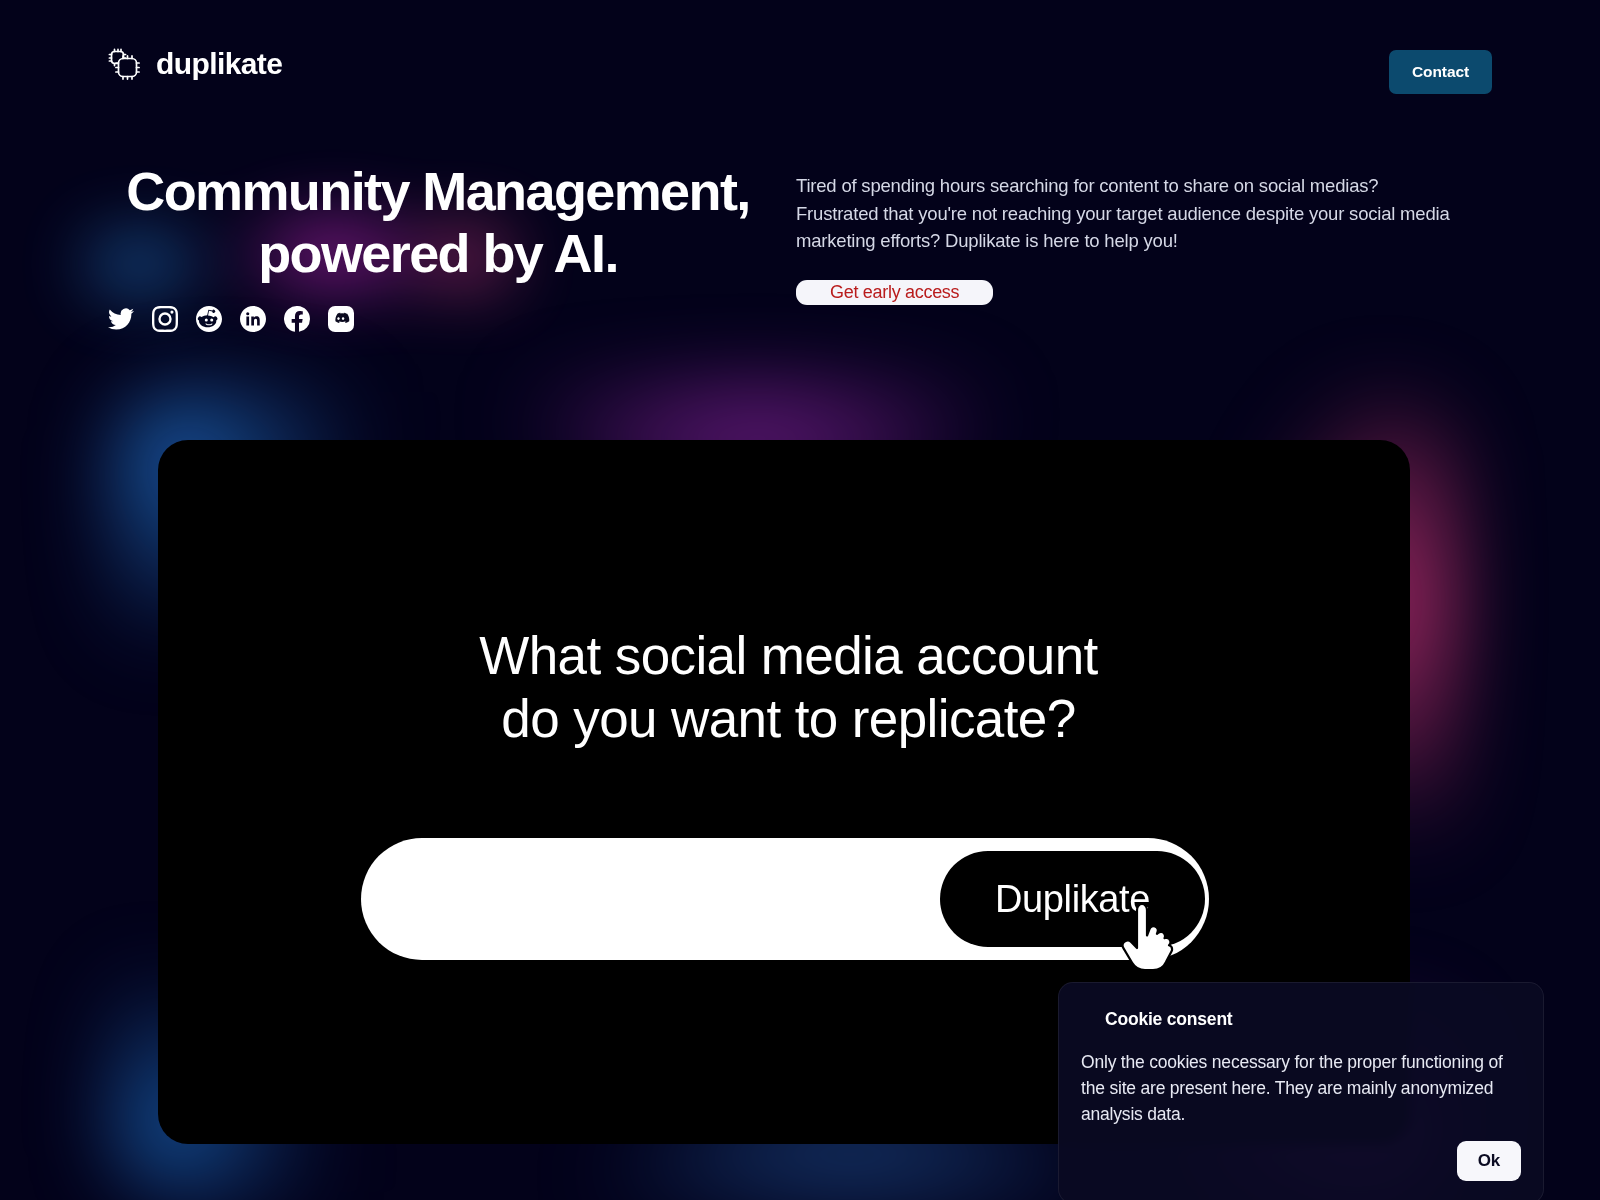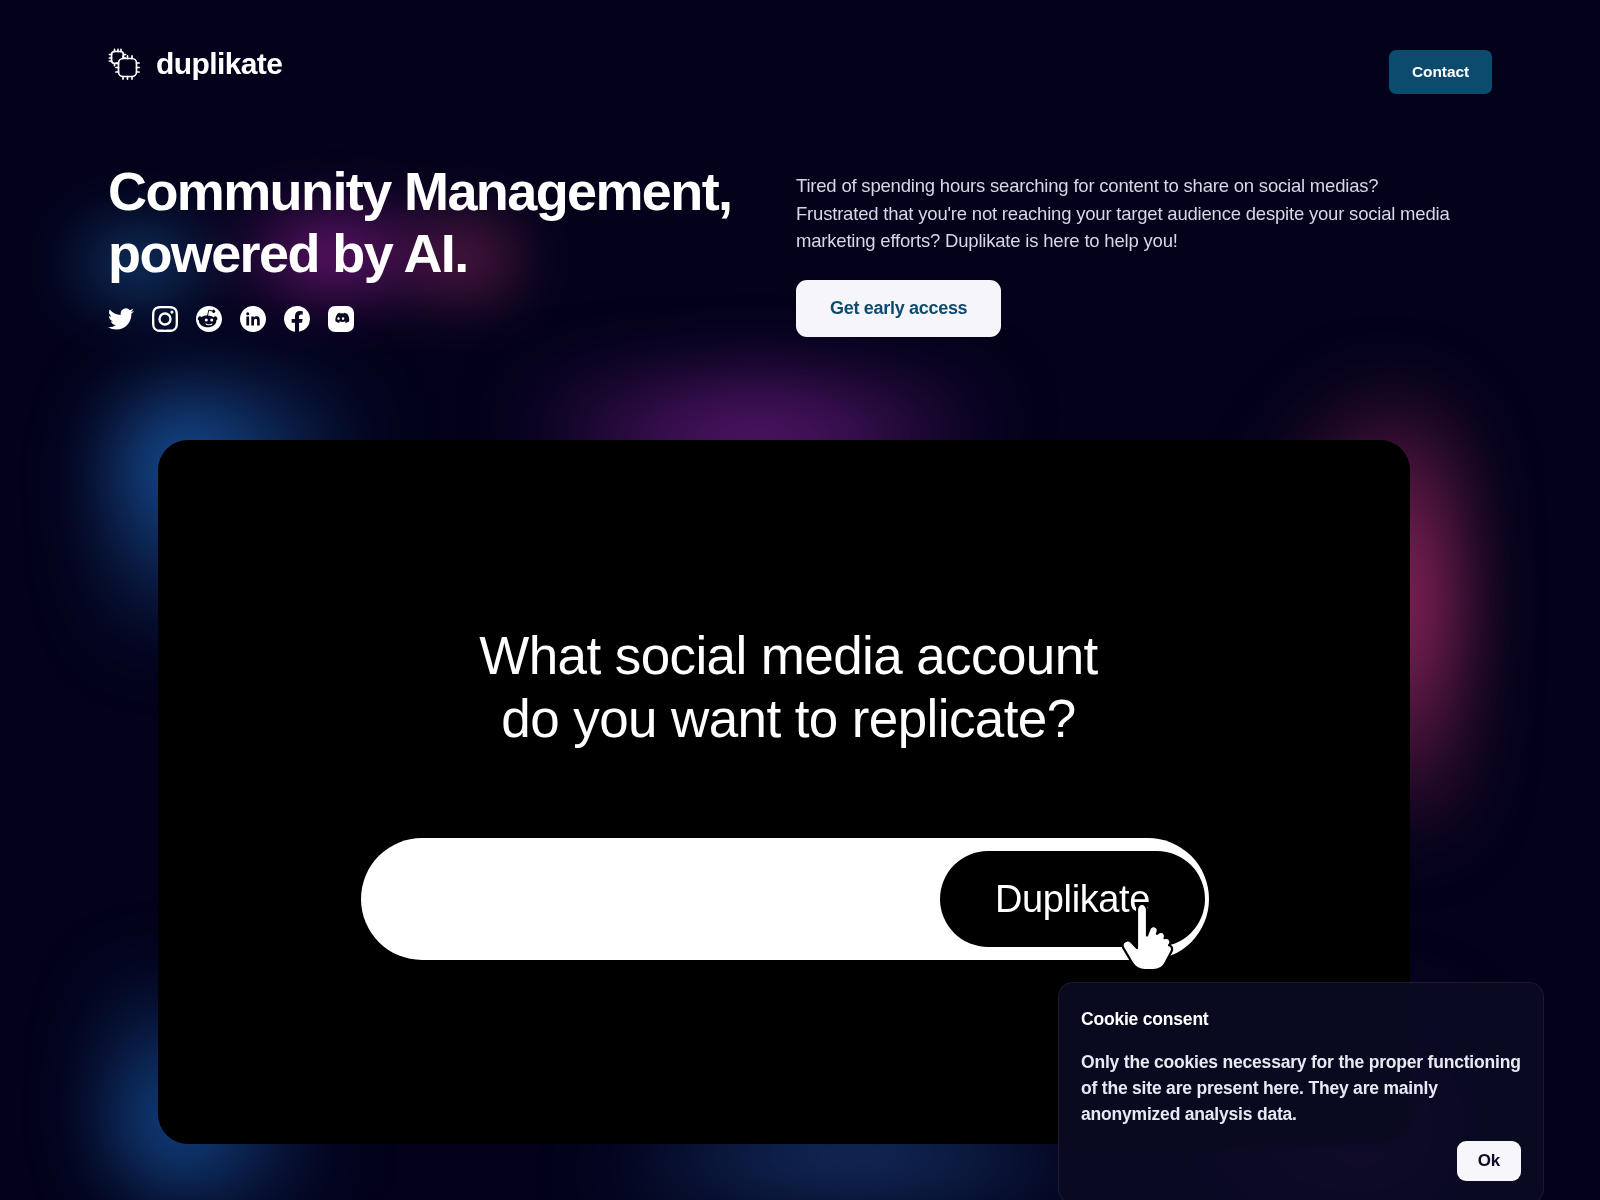--- a/index.html
+++ b/index.html
@@ -101,20 +101,21 @@
 
   .headline {
     position: relative;
     color: #ffffff;
     font-size: 54px;
     font-weight: 700;
     line-height: 62px;
     letter-spacing: -1.6px;
     z-index: 2;
     white-space: pre-line;
+    text-align: center;
   }
 
   .socials {
     position: relative;
     margin-top: 22px;
     display: flex;
     align-items: center;
     gap: 18px;
     z-index: 3;
   }
@@ -135,26 +136,26 @@
     color: #d5d8e6;
     font-size: 18.5px;
     line-height: 27.5px;
     letter-spacing: -0.2px;
     font-weight: 400;
   }
   .cta-btn {
     margin-top: 25px;
     display: inline-block;
     background: #f5f5fa;
-    color: #0c4a6e;
+    color: #b91c1c;
     border: none;
     border-radius: 11px;
-    padding: 18px 34px;
+    padding: 2px 34px;
     font-size: 18px;
-    font-weight: 700;
+    font-weight: 400;
     letter-spacing: -0.3px;
     cursor: pointer;
     font-family: "Liberation Sans", sans-serif;
   }
 
   
   .showcase {
     position: absolute;
     left: 158px;
     top: 440px;
@@ -270,28 +271,29 @@
     border-radius: 15px;
     padding: 26px 22px 20px 22px;
     z-index: 60;
     backdrop-filter: blur(6px);
   }
   .cookie-title {
     color: #ffffff;
     font-size: 17.5px;
     font-weight: 700;
     letter-spacing: -0.2px;
+    margin-left: 24px;
   }
   .cookie-text {
     margin-top: 19px;
     color: #e7e9f3;
     font-size: 17.5px;
     line-height: 26px;
     letter-spacing: -0.2px;
-    font-weight: 700;
+    font-weight: 400;
   }
   .cookie-actions {
     position: absolute;
     right: 22px;
     bottom: 22px;
   }
   .ok-btn {
     background: #f7f7fb;
     color: #0b0b22;
     border: none;

